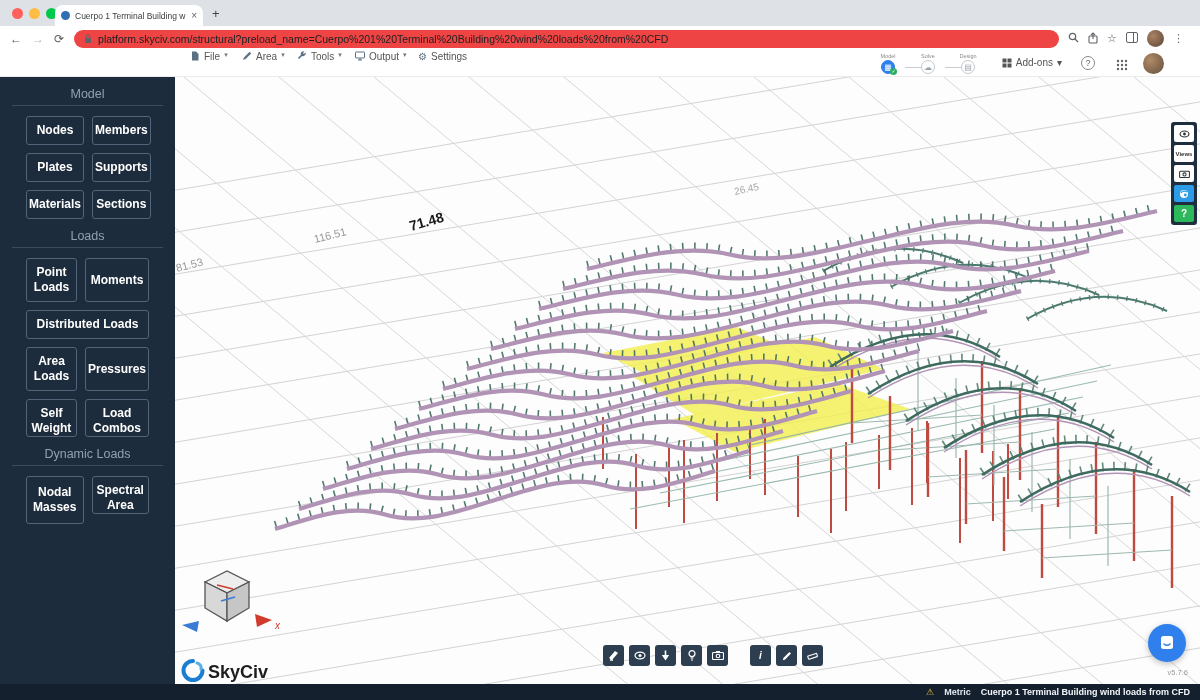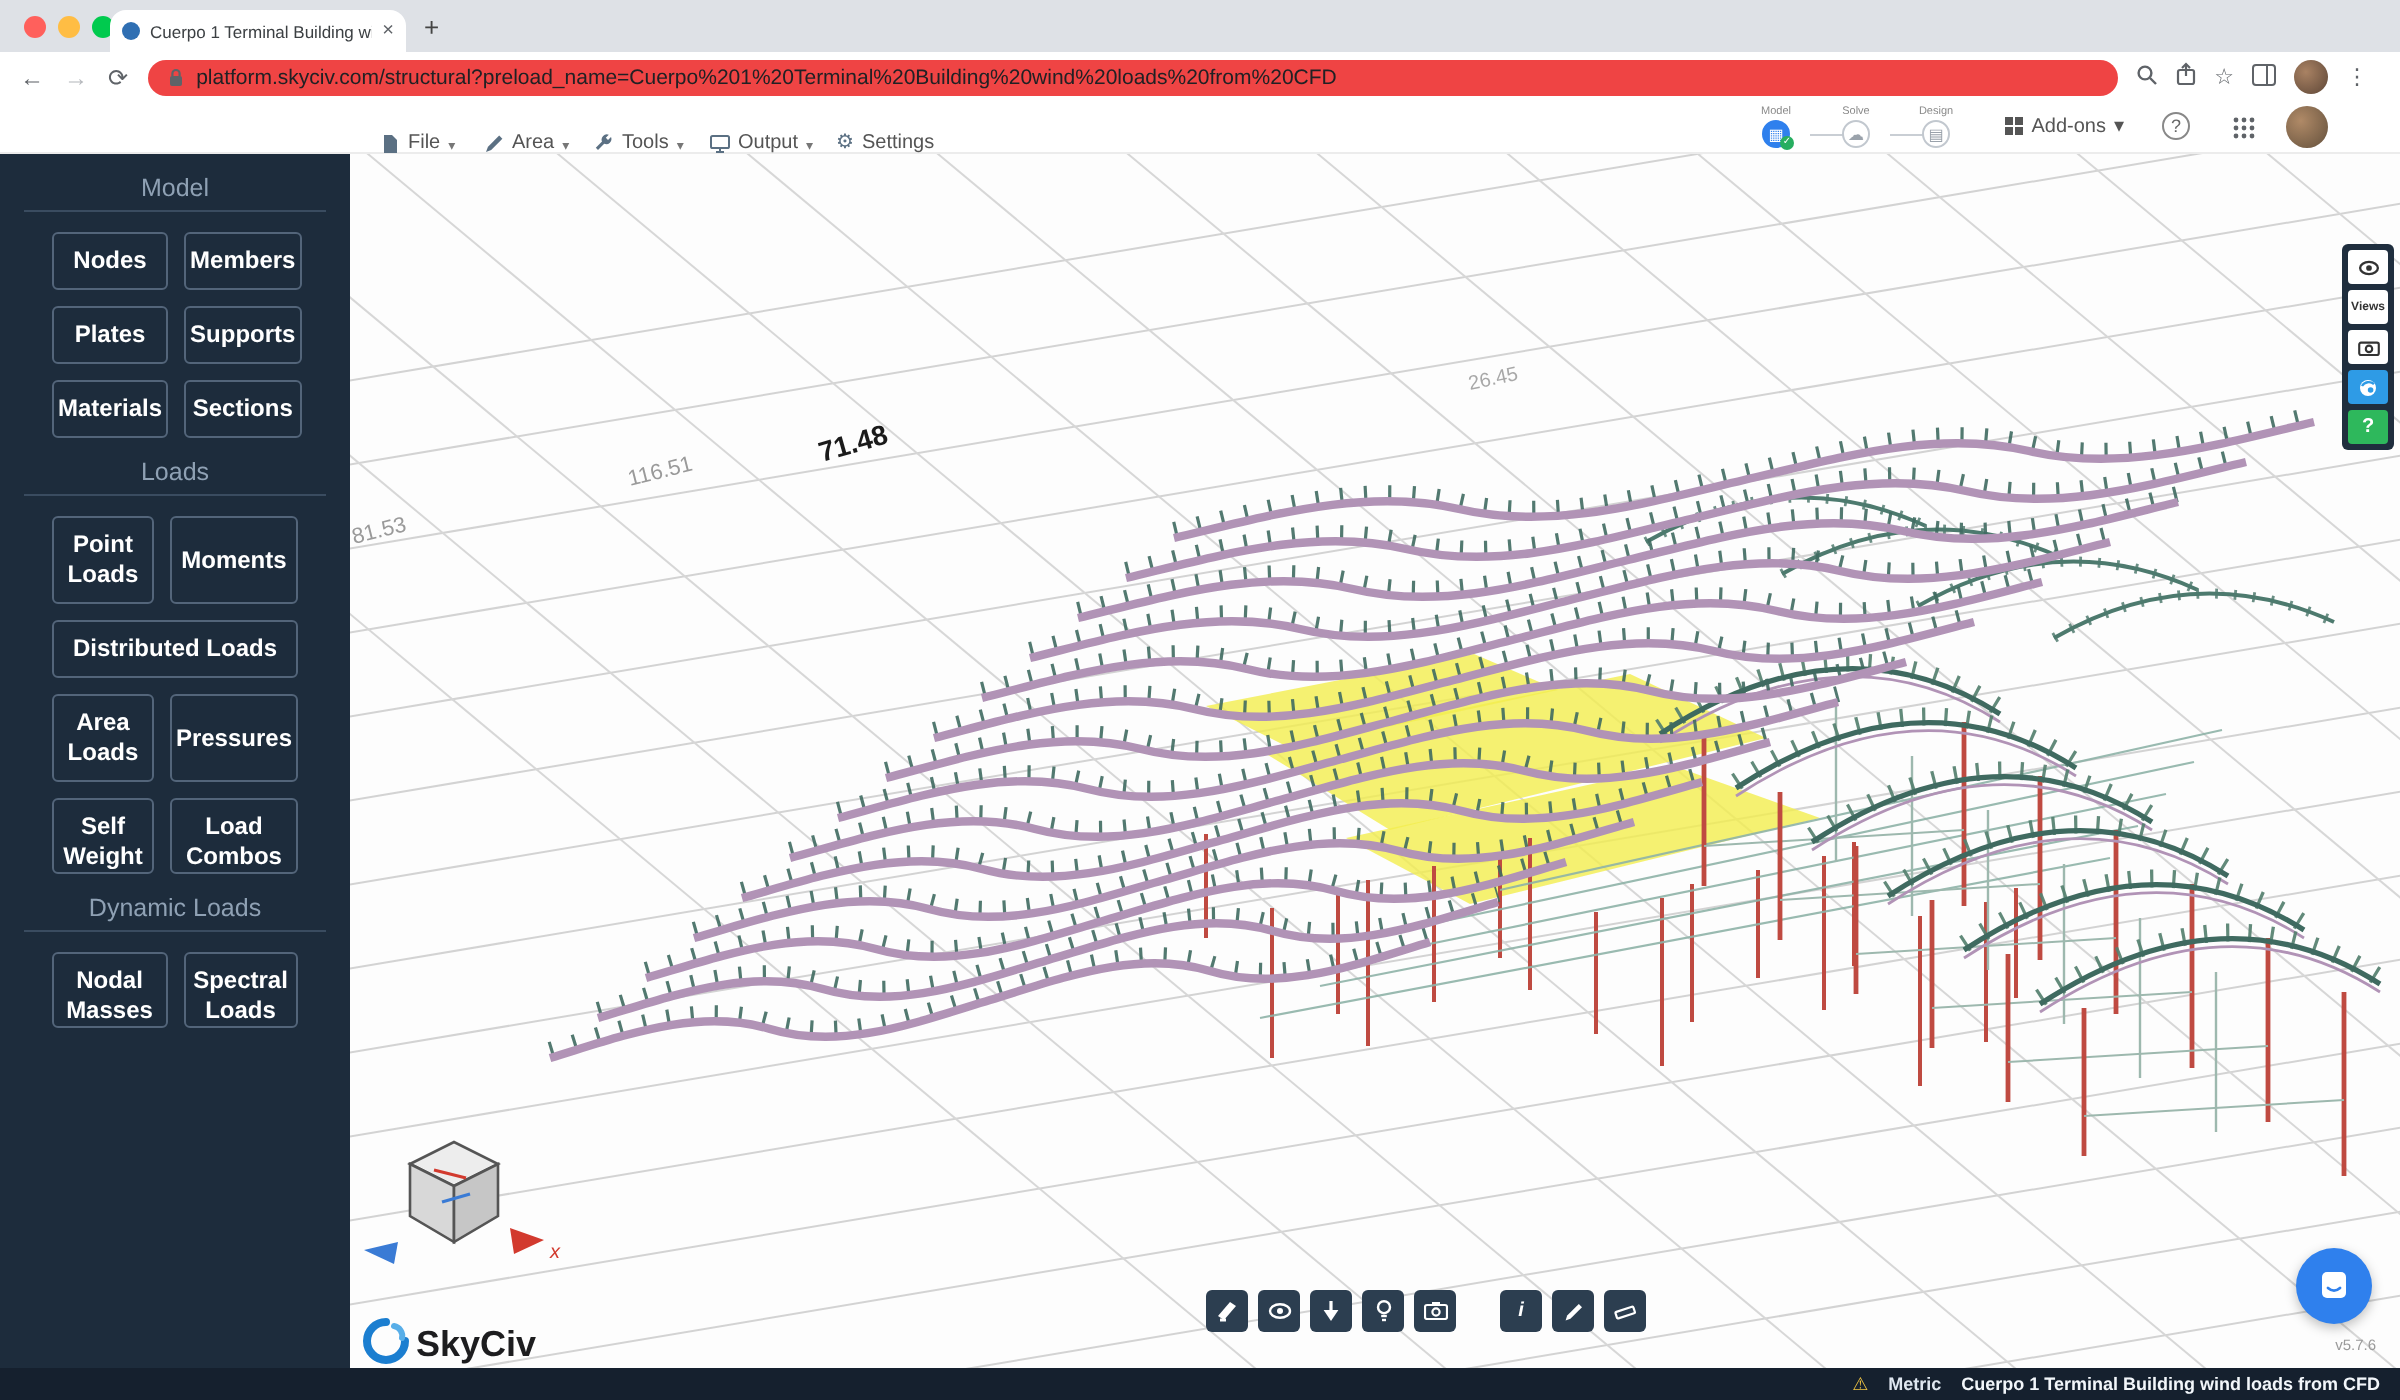--- a/index.html
+++ b/index.html
@@ -18,21 +18,21 @@
   #urlbar { position:absolute; top:26px; left:0; width:1200px; height:25px; background:#fff; display:flex; align-items:center; }
   .navic { color:#5f6368; font-size:12px; margin-left:10px; }
   .navic.dim { color:#b6b9bd; }
   #omni { margin-left:10px; width:985px; height:18px; background:#ef4444; border-radius:9px; display:flex; align-items:center; padding:0 10px; gap:6px; }
   #omni .url { font-size:10.5px; color:#202124; white-space:nowrap; overflow:hidden; }
   .chrric { margin-left:9px; color:#5f6368; font-size:11px; }
   #chravatar { width:17px; height:17px; border-radius:50%; margin-left:9px; background:radial-gradient(circle at 35% 35%, #a98263, #5d4637); }
 
   
   #menubar { position:absolute; top:51px; left:0; width:1200px; height:26px; background:#fff; border-bottom:1px solid #ececec; }
-  .mitem { position:absolute; top:0; height:26px; display:flex; align-items:flex-end; gap:4px; font-size:10px; color:#555; cursor:pointer; }
+  .mitem { position:absolute; top:0; height:26px; display:flex; align-items:flex-start; gap:4px; font-size:10px; color:#555; cursor:pointer; }
   .mitem .chev { font-size:7px; color:#777; }
   .micon { display:inline-block; width:10px; height:10px; }
   #workflow { position:absolute; right:215px; top:2px; display:flex; align-items:flex-start; }
   .wf { display:flex; flex-direction:column; align-items:center; width:34px; }
   .wf .lbl { font-size:5.5px; color:#8a8a8a; margin-bottom:1px; }
   .wf .circ { width:14px; height:14px; border-radius:50%; border:1px solid #c2c8cf; background:#fff; color:#9aa2ab; font-size:8px; line-height:13px; text-align:center; position:relative; }
   .wf .circ.active { background:#2f80ed; border-color:#2f80ed; color:#fff; }
   .wf .circ .chk { position:absolute; right:-3px; bottom:-2px; width:7px; height:7px; border-radius:50%; background:#27ae60; color:#fff; font-size:5px; line-height:7px; text-align:center; }
   .wfline { width:20px; height:1px; background:#c9ced4; margin-top:14px; }
   #addons { position:absolute; right:138px; top:6px; display:flex; align-items:center; gap:4px; font-size:10px; color:#555; cursor:pointer; }
@@ -227,22 +227,22 @@
       <button class="sbtn full">Distributed Loads</button>
       <button class="sbtn">Area Loads</button>
       <button class="sbtn">Pressures</button>
       <button class="sbtn" style="height:38px">Self Weight</button>
       <button class="sbtn" style="height:38px">Load Combos</button>
     </div>
 
     <div class="sec-title">Dynamic Loads</div>
     <hr class="sec-rule">
     <div class="btn-grid">
-      <button class="sbtn" style="height:38px">Nodal Masses</button>
-      <button class="sbtn" style="height:38px">Spectral Loads</button>
+      <button class="sbtn" style="height:48px">Nodal Masses</button>
+      <button class="sbtn" style="height:38px">Spectral Area</button>
     </div>
   </div>
 
   <div id="viewport">
     <svg id="scene" width="1025" height="607" viewBox="0 0 1025 607">
       <g>
           <line x1="-40" y1="120" x2="1060" y2="-65" stroke="#d3d3d3" stroke-width="1"></line>
           <line x1="-40" y1="162" x2="1060" y2="-23" stroke="#d3d3d3" stroke-width="1"></line>
           <line x1="-40" y1="204" x2="1060" y2="19" stroke="#d3d3d3" stroke-width="1"></line>
           <line x1="-40" y1="246" x2="1060" y2="61" stroke="#d3d3d3" stroke-width="1"></line>

